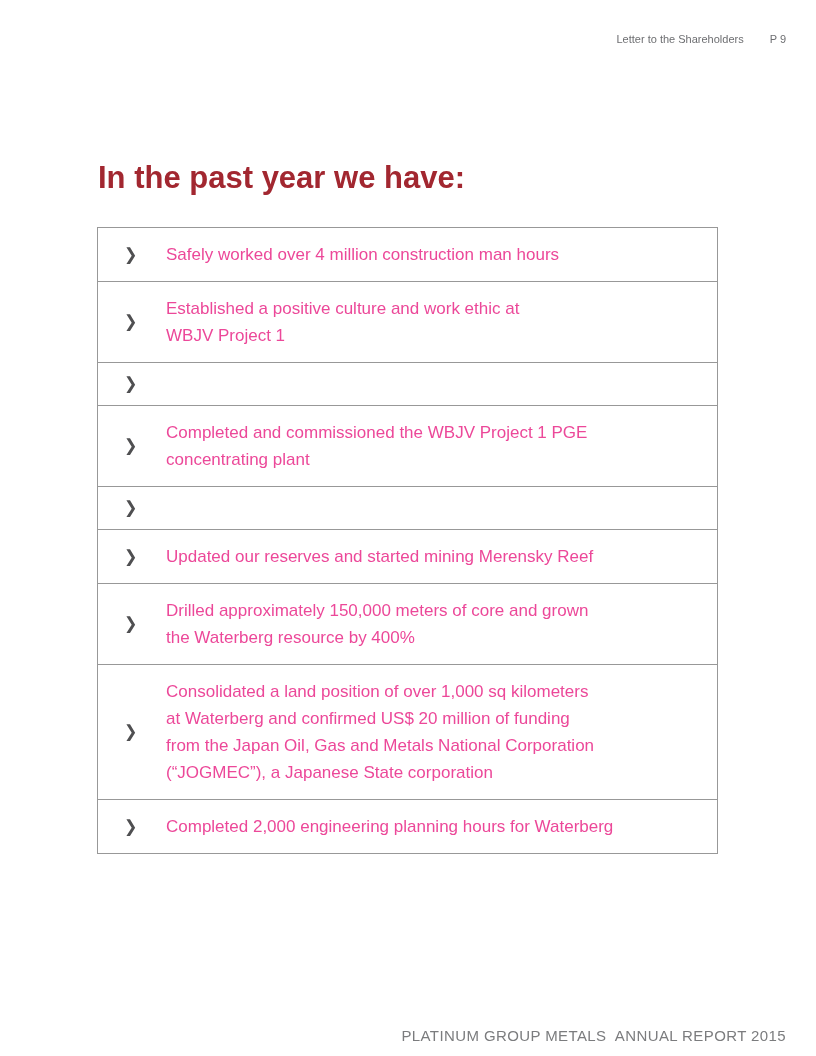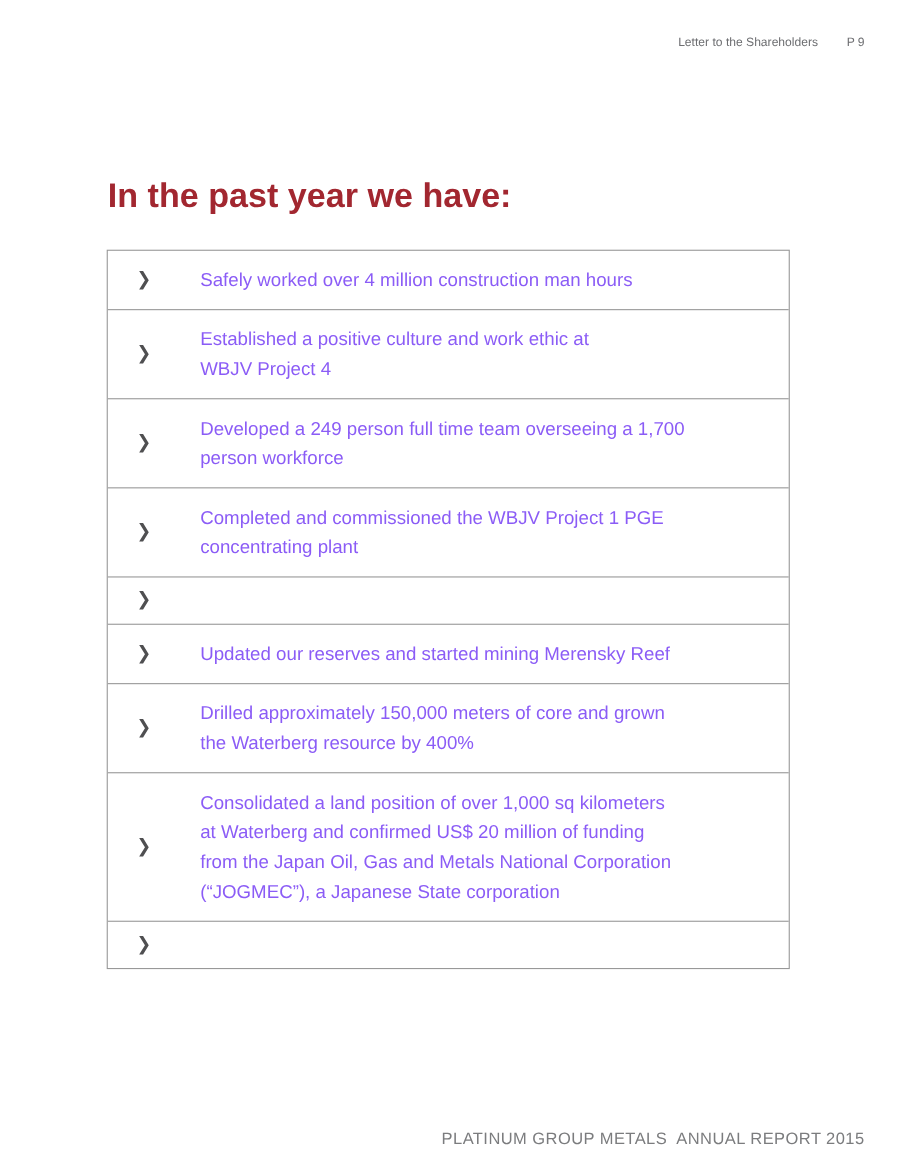--- a/index.html
+++ b/index.html
@@ -52,24 +52,24 @@
   .chev {
     flex: 0 0 auto;
     width: 14px;
     font-size: 16px;
     font-weight: bold;
     color: #4f4f51;
     line-height: 1;
     transform: scaleY(1.05);
   }
   .row-text {
-    margin-left: 44px;
+    margin-left: 28px;
     font-size: 17px;
     line-height: 27px;
-    color: #8b5cf6;
+    color: #ec4899;
     white-space: pre-line;
   }
   .page-footer {
     position: absolute;
     top: 1010px;
     right: 30px;
     font-size: 15px;
     color: #7b7c7e;
     letter-spacing: 0.4px;
     white-space: pre;
@@ -89,27 +89,25 @@
   <div class="achievements">
 
     <div class="row">
       <span class="chev">❯</span>
       <span class="row-text">Safely worked over 4 million construction man hours</span>
     </div>
 
     <div class="row">
       <span class="chev">❯</span>
       <span class="row-text">Established a positive culture and work ethic at
-WBJV Project 4</span>
+WBJV Project 1</span>
     </div>
 
     <div class="row">
       <span class="chev">❯</span>
-      <span class="row-text">Developed a 249 person full time team overseeing a 1,700
-person workforce</span>
     </div>
 
     <div class="row">
       <span class="chev">❯</span>
       <span class="row-text">Completed and commissioned the WBJV Project 1 PGE
 concentrating plant</span>
     </div>
 
     <div class="row">
       <span class="chev">❯</span>
@@ -129,20 +127,21 @@
     <div class="row">
       <span class="chev">❯</span>
       <span class="row-text">Consolidated a land position of over 1,000 sq kilometers
 at Waterberg and confirmed US$ 20 million of funding
 from the Japan Oil, Gas and Metals National Corporation
 (“JOGMEC”), a Japanese State corporation</span>
     </div>
 
     <div class="row">
       <span class="chev">❯</span>
+      <span class="row-text">Completed 2,000 engineering planning hours for Waterberg</span>
     </div>
 
   </div>
 
   <div class="page-footer">
     <span>PLATINUM GROUP METALS  ANNUAL REPORT 2015</span>
   </div>
 
 </div>
 

